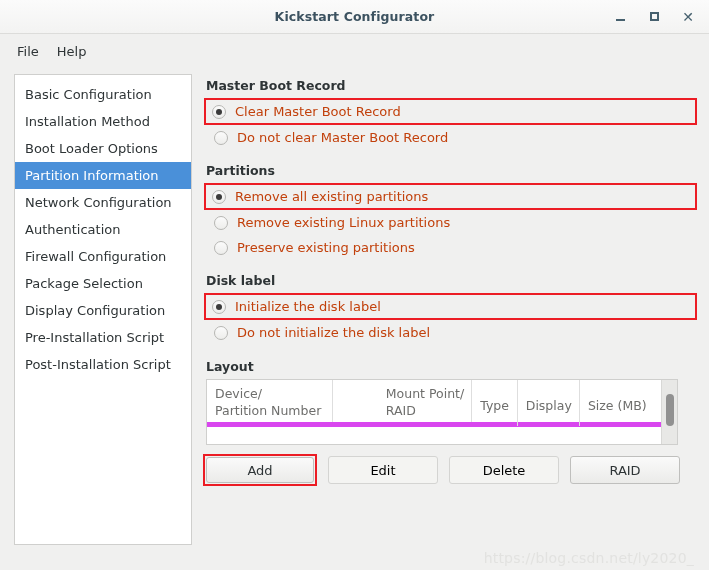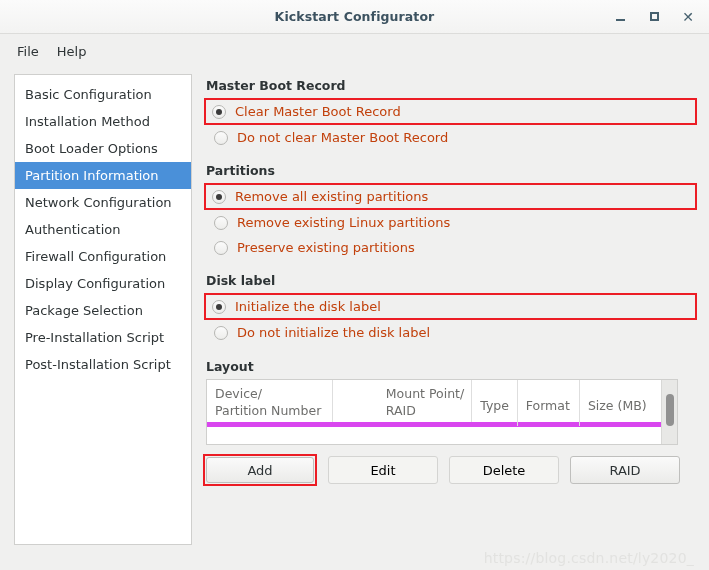--- a/index.html
+++ b/index.html
@@ -318,22 +318,22 @@
   <div class="content">
 
     <div class="sidebar">
       <div class="side-item">Basic Configuration</div>
       <div class="side-item">Installation Method</div>
       <div class="side-item">Boot Loader Options</div>
       <div class="side-item selected">Partition Information</div>
       <div class="side-item">Network Configuration</div>
       <div class="side-item">Authentication</div>
       <div class="side-item">Firewall Configuration</div>
+      <div class="side-item">Package Selection</div>
       <div class="side-item">Display Configuration</div>
-      <div class="side-item">Package Selection</div>
       <div class="side-item">Pre-Installation Script</div>
       <div class="side-item">Post-Installation Script</div>
     </div>
 
     <div class="main">
 
       <div class="section-title sec-mbr">Master Boot Record</div>
 
       <div class="radio-row boxed">
         <span class="radio checked"></span>
@@ -372,21 +372,21 @@
 
       <div class="section-title sec-layout">Layout</div>
 
       <div class="table-wrap">
         <div class="thead">
           <div class="th c1">Device/
 Partition Number</div>
           <div class="th c2">Mount Point/
 RAID</div>
           <div class="th c3">Type</div>
-          <div class="th c4">Format</div>
+          <div class="th c4">Display</div>
           <div class="th c5">Size (MB)</div>
         </div>
         <div class="tbody-empty"></div>
         <div class="vscroll">
           <div class="vthumb"></div>
         </div>
       </div>
 
       <div class="btn-row">
         <div class="btn-boxed-wrap">

